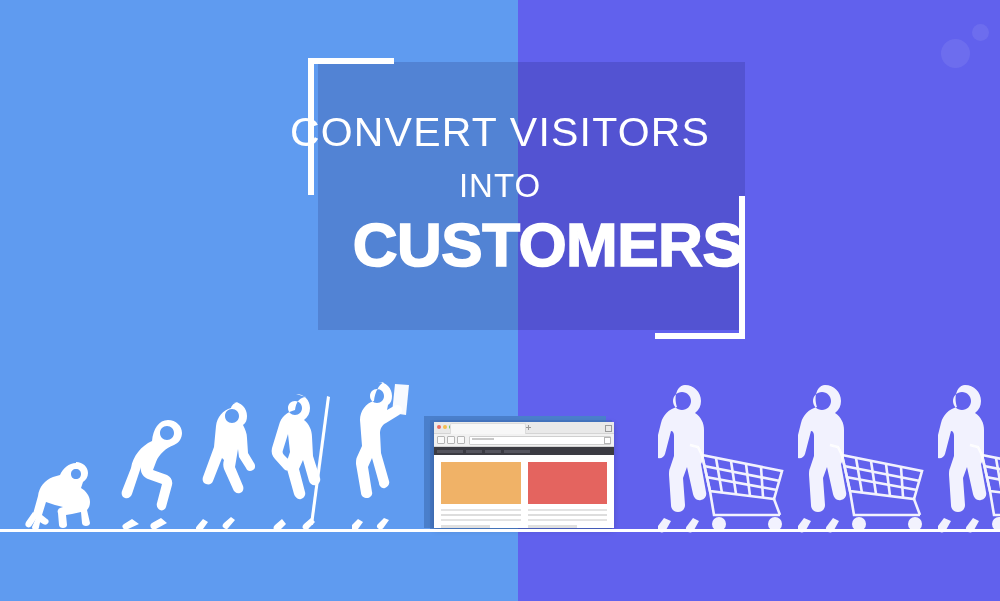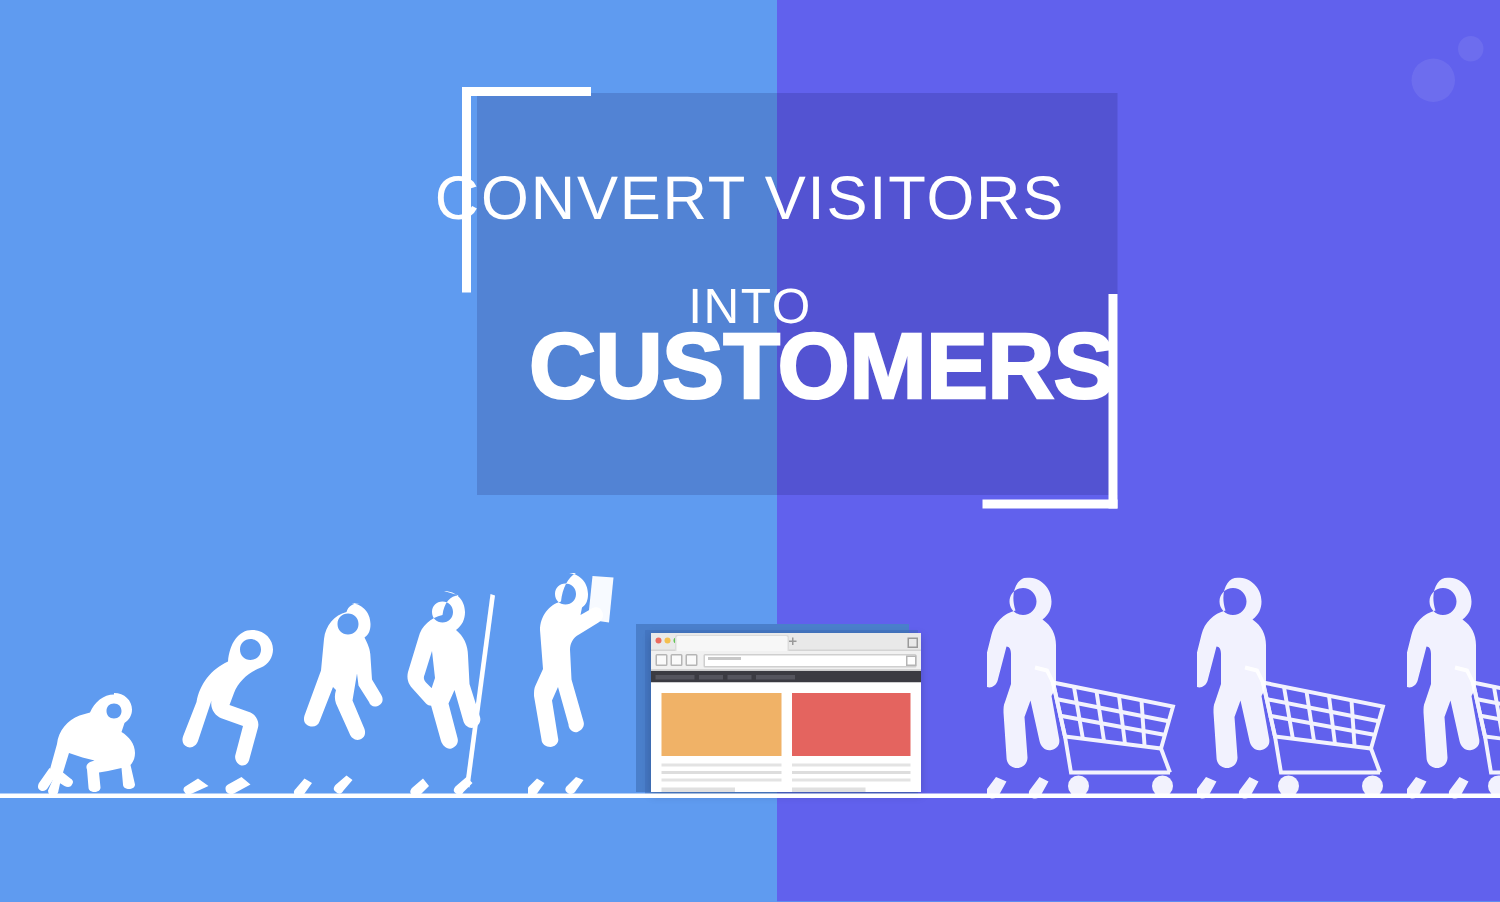--- a/index.html
+++ b/index.html
@@ -72,21 +72,21 @@
   .brk-tl-v{left:308px;top:58px;width:6px;height:137px;}
   .brk-tl-h{left:308px;top:58px;width:86px;height:6px;}
   .brk-br-v{left:739px;top:196px;width:6px;height:143px;}
   .brk-br-h{left:655px;top:333px;width:90px;height:6px;}
 
   
   .headline{position:absolute;left:0;top:0;width:1000px;text-align:center;}
   .hl-1{position:absolute;left:0;top:112px;width:1000px;color:#ffffff;font-size:41px;
         font-weight:300;letter-spacing:1.2px;line-height:41px;}
   .hl-2{position:absolute;left:0;top:169px;width:1000px;color:#ffffff;font-size:33px;
-        font-weight:400;letter-spacing:1px;line-height:33px;margin-top:18px;}
+        font-weight:400;letter-spacing:1px;line-height:33px;}
   .hl-3{position:absolute;left:0;top:214px;width:1000px;color:#ffffff;font-size:62px;
         font-weight:bold;letter-spacing:-0.5px;line-height:62px;padding-left:48px;
         -webkit-text-stroke:1.6px #ffffff;}
 </style>
 </head>
 <body>
 
 <div class="stage">
 
   <div class="bg-left"></div>

